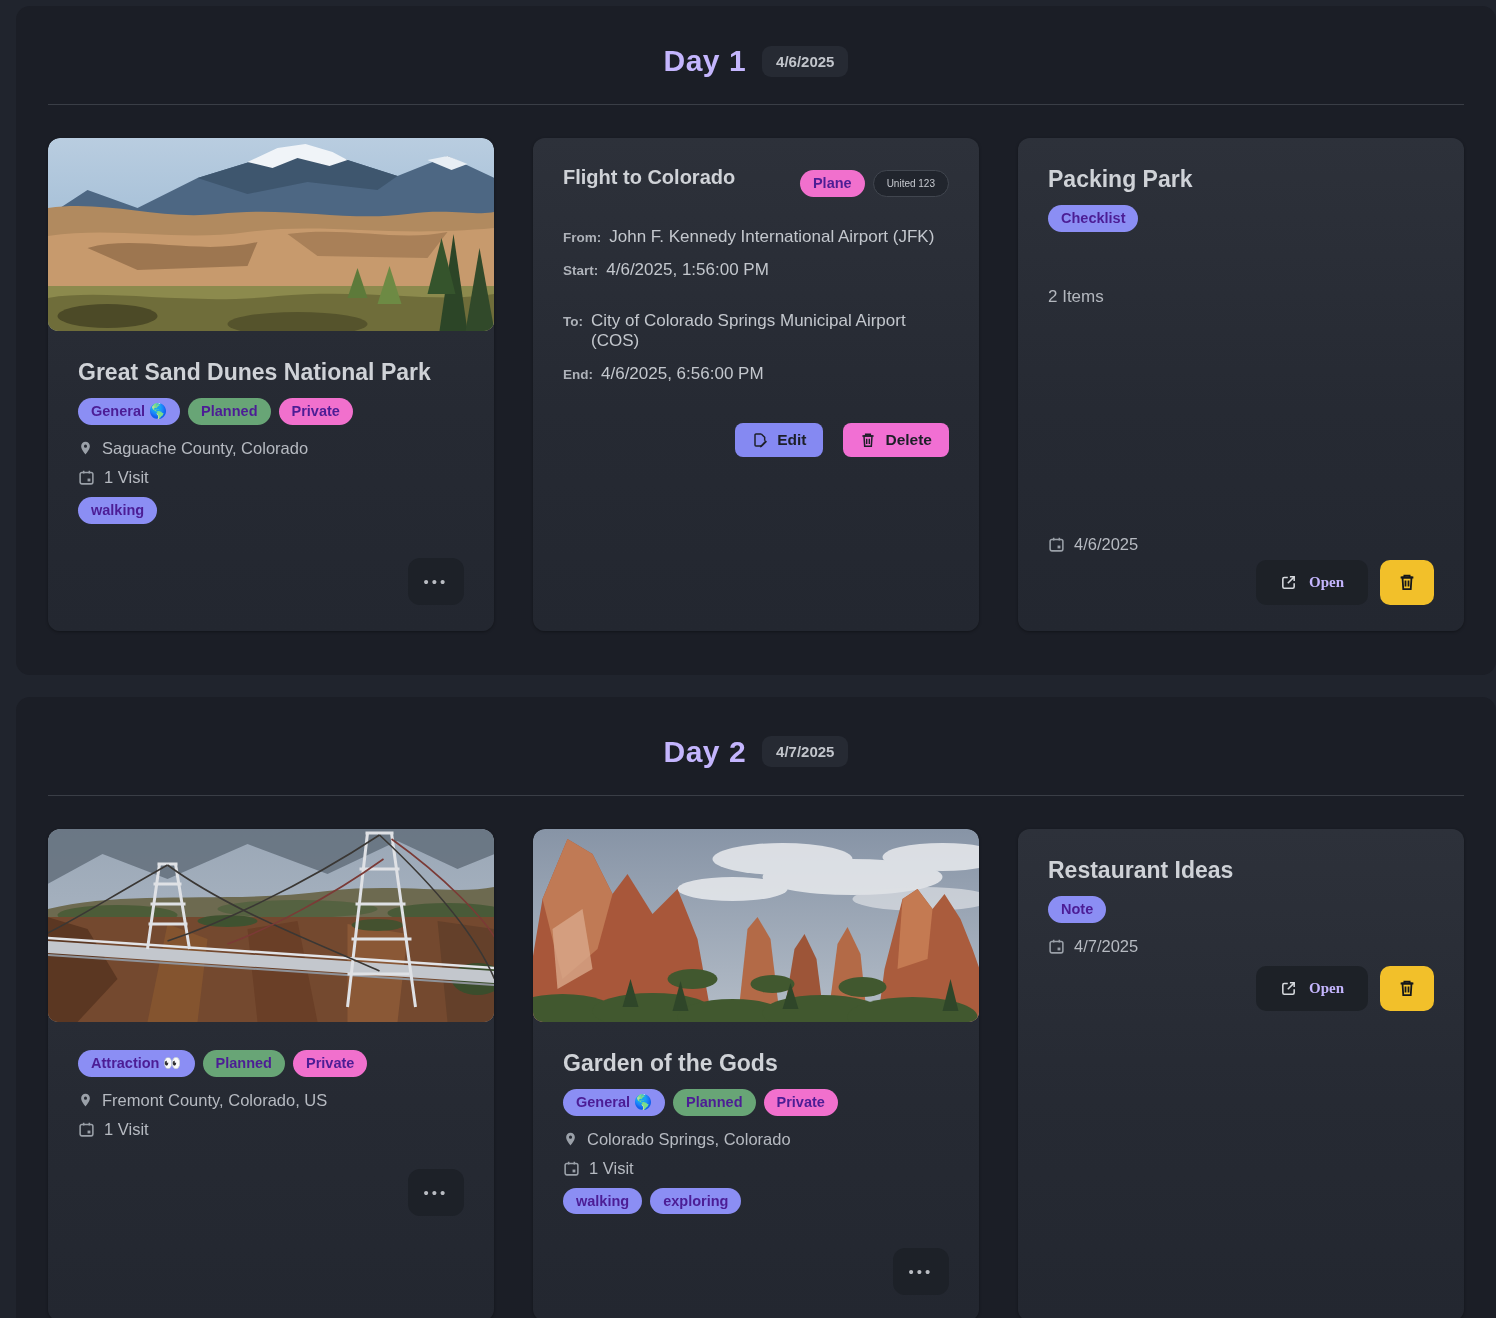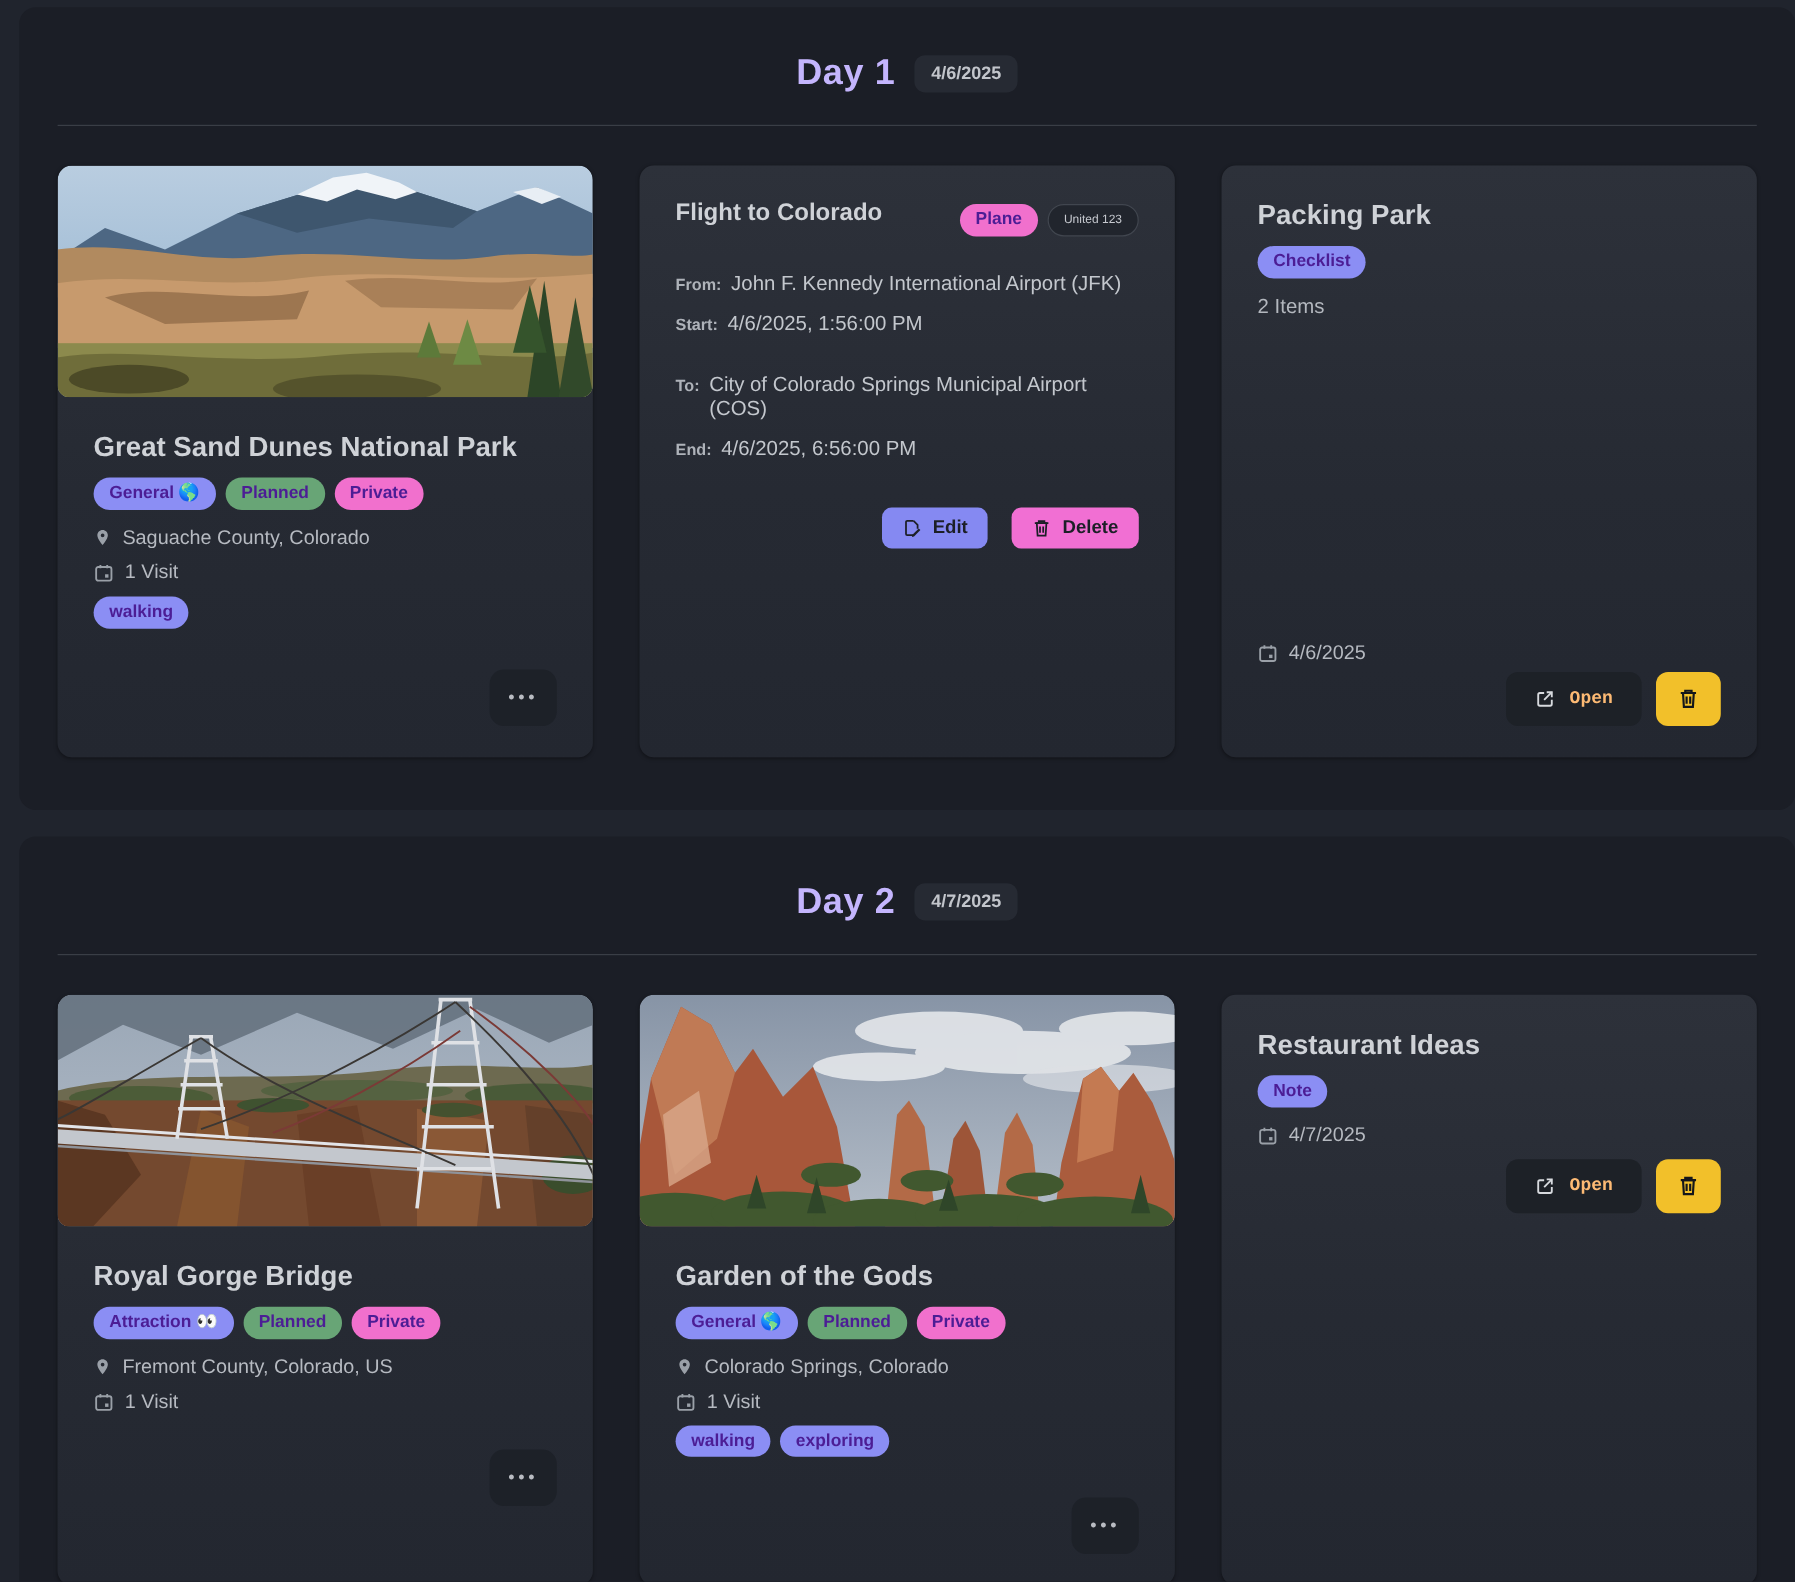--- a/index.html
+++ b/index.html
@@ -76,29 +76,29 @@
   .btn {
     display: inline-flex; align-items: center; gap: 9px;
     border: none; border-radius: 8px; cursor: pointer;
     font-family: inherit; font-size: 15.5px; font-weight: bold;
     padding: 8px 17px; color: #1c1f27;
   }
   .btn-edit { background: #8589f2; }
   .btn-delete { background: #f16fd3; }
 
   
-  .items-count { font-size: 17px; color: #b3b7be; margin-bottom: 8px; }
+  .items-count { font-size: 17px; color: #b3b7be; margin-bottom: 8px; margin-top: 41px; }
   .footer-date { margin-top: auto; margin-bottom: 6px; }
   .note-date { margin-bottom: 10px; }
   .card-actions { display: flex; justify-content: flex-end; gap: 12px; }
   .btn-open {
     display: inline-flex; align-items: center; gap: 12px;
-    background: #1d2127; color: #fdba74;
+    background: #1d2127; color: #c4b5fd;
     border: none; border-radius: 10px; cursor: pointer;
-    font-family: Liberation Mono, monospace; font-size: 15px; font-weight: bold;
+    font-family: Liberation Serif, serif; font-size: 15px; font-weight: bold;
     padding: 14px 24px;
   }
   .btn-trash {
     background: #f2c02a; border: none; border-radius: 10px; cursor: pointer;
     padding: 12px 18px; display: inline-flex; align-items: center; justify-content: center;
   }
 </style>
 </head>
 <body>
 
@@ -307,21 +307,20 @@
               <path d="M332,6 C250,60 170,95 120,112"></path>
               <path d="M332,6 C390,60 430,110 447,150"></path>
             </g>
             <g stroke="#7b3a36" stroke-width="1.6" fill="none">
               <path d="M344,10 C400,50 436,90 447,108"></path>
               <path d="M336,30 C280,70 220,100 180,115"></path>
             </g>
           </svg>
         </div>
         <div class="card-body">
-          <h2 class="card-title">Royal Gorge Bridge</h2>
           <div class="pill-row">
             <span class="pill pill-purple">Attraction 👀</span>
             <span class="pill pill-green">Planned</span>
             <span class="pill pill-pink">Private</span>
           </div>
           <div class="meta-row">
             <svg width="15" height="18" viewBox="0 0 24 24">
                 <path d="M12 2C8.1 2 5 5.1 5 9c0 5.2 7 13 7 13s7-7.8 7-13c0-3.9-3.1-7-7-7zm0 9.5A2.5 2.5 0 1 1 12 6.5a2.5 2.5 0 0 1 0 5z" fill="#9aa0a8"></path>
               </svg>
             <span>Fremont County, Colorado, US</span>

